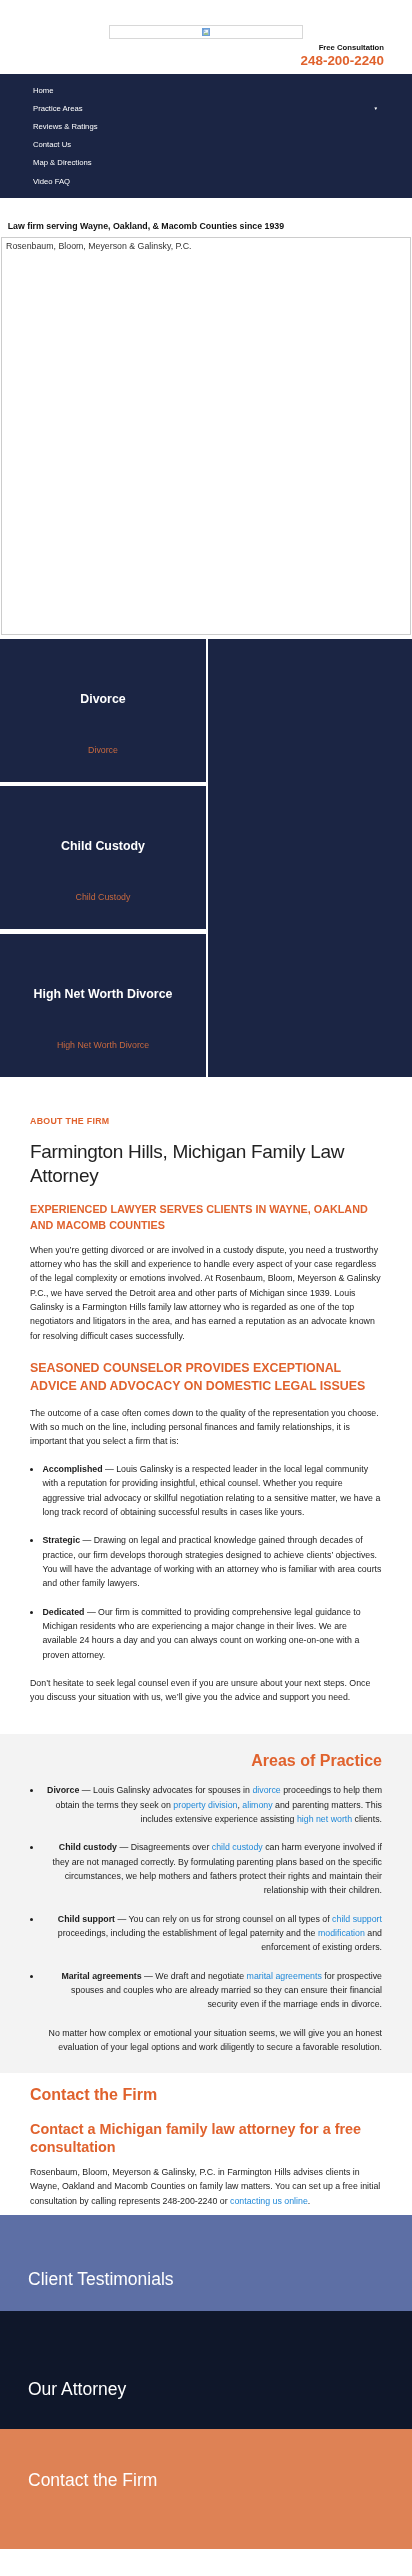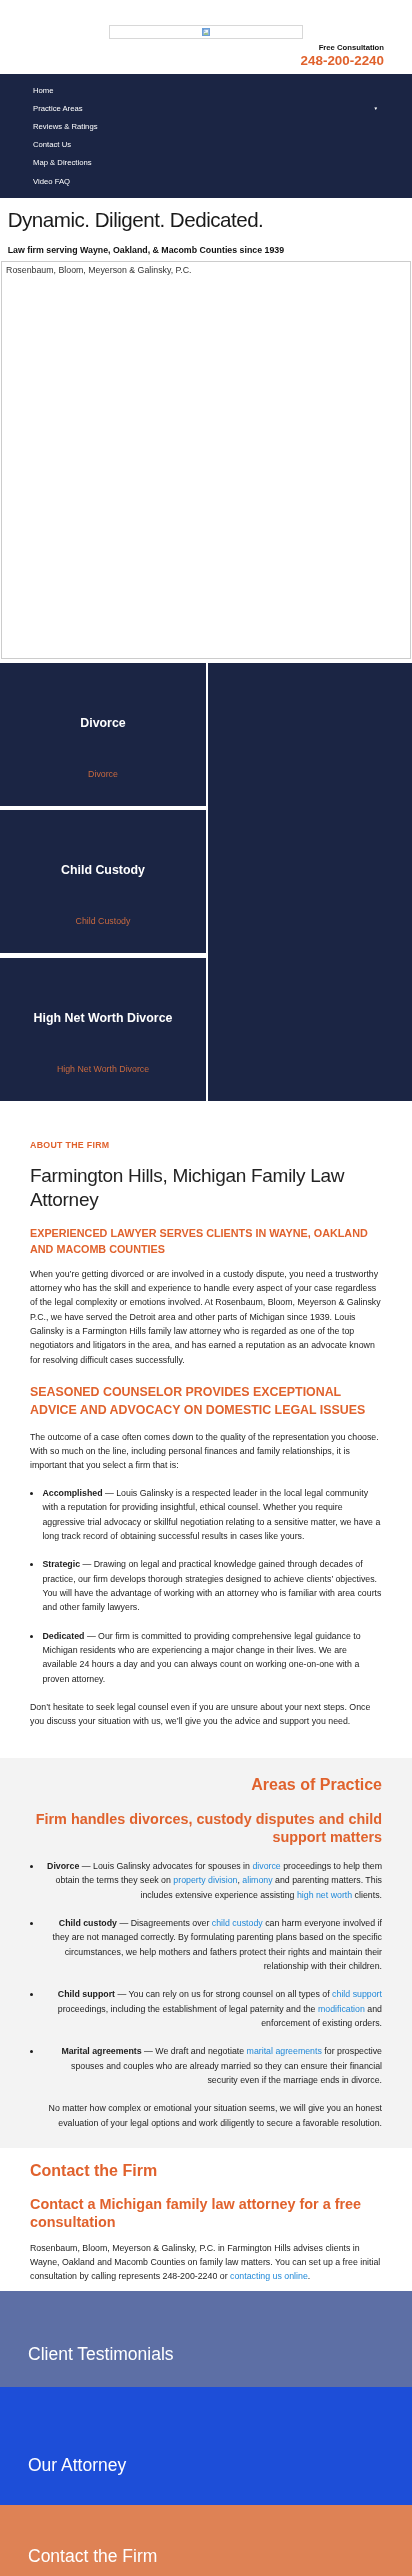--- a/index.html
+++ b/index.html
@@ -73,21 +73,21 @@
   .areas { background: #f3f3f3; margin-top: 29px; padding: 18.5px 30px 18.5px; text-align: right; }
   .section-title { color: #e0622d; font-size: 16px; font-weight: bold; margin: 0; }
   .areas-sub { color: #e0622d; font-size: 14.4px; line-height: 1.25; font-weight: bold; margin: 15.5px 0 0; }
 
   
   .contact-section { padding: 13.4px 30px 0; }
 
   
   .bar-testimonials { background: #5d6fa5; margin-top: 7.2px; padding: 13.4px 28px 21.6px; }
   .bar-title { color: #fff; font-size: 17.5px; font-weight: 400; margin-top: 40px; }
-  .bar-attorney { background: #1d4ed8; padding: 28px 28px 29px; }
+  .bar-attorney { background: #0f172a; padding: 28px 28px 29px; }
 
   
   .form-section { background: #de8255; padding: 41px 28px 33px; }
   .form-title { color: #fff; font-size: 17.5px; font-weight: 400; margin: 0 0 25px; }
 </style>
 </head>
 <body>
 
 <div class="header">
   <div class="logo-box">
@@ -121,21 +121,20 @@
     </div>
   <div class="nav-item">
       <span>Map &amp; Directions</span>
     </div>
   <div class="nav-item">
       <span>Video FAQ</span>
     </div>
 </nav>
 
 <div class="hero-text">
-  <h1 class="hero-title">Dynamic. Diligent. Dedicated.</h1>
   <div class="hero-sub">Law firm serving Wayne, Oakland, &amp; Macomb Counties since 1939</div>
 </div>
 <div class="hero-image">Rosenbaum, Bloom, Meyerson &amp; Galinsky, P.C.</div>
 
 <div class="tiles">
   <div class="tiles-left">
     <div class="tile">
       <div class="tile-h">Divorce</div>
       <a class="tile-link">Divorce</a>
     </div>
@@ -161,21 +160,20 @@
   <ul class="bullets">
     <li><b>Accomplished</b><span> — Louis Galinsky is a respected leader in the local legal community with a reputation for providing insightful, ethical counsel. Whether you require aggressive trial advocacy or skillful negotiation relating to a sensitive matter, we have a long track record of obtaining successful results in cases like yours.</span></li>
     <li><b>Strategic</b><span> — Drawing on legal and practical knowledge gained through decades of practice, our firm develops thorough strategies designed to achieve clients’ objectives. You will have the advantage of working with an attorney who is familiar with area courts and other family lawyers.</span></li>
     <li><b>Dedicated</b><span> — Our firm is committed to providing comprehensive legal guidance to Michigan residents who are experiencing a major change in their lives. We are available 24 hours a day and you can always count on working one-on-one with a proven attorney.</span></li>
   </ul>
   <p class="body-p">Don’t hesitate to seek legal counsel even if you are unsure about your next steps. Once you discuss your situation with us, we’ll give you the advice and support you need.</p>
 </div>
 
 <div class="areas">
   <h2 class="section-title">Areas of Practice</h2>
-  <h3 class="areas-sub">Firm handles divorces, custody disputes and child support matters</h3>
   <ul class="bullets">
     <li><b>Divorce</b><span> — Louis Galinsky advocates for spouses in </span><a class="blue">divorce</a><span> proceedings to help them obtain the terms they seek on </span><a class="blue">property division</a><span>, </span><a class="blue">alimony</a><span> and parenting matters. This includes extensive experience assisting </span><a class="blue">high net worth</a><span> clients.</span></li>
     <li><b>Child custody</b><span> — Disagreements over </span><a class="blue">child custody</a><span> can harm everyone involved if they are not managed correctly. By formulating parenting plans based on the specific circumstances, we help mothers and fathers protect their rights and maintain their relationship with their children.</span></li>
     <li><b>Child support</b><span> — You can rely on us for strong counsel on all types of </span><a class="blue">child support</a><span> proceedings, including the establishment of legal paternity and the </span><a class="blue">modification</a><span> and enforcement of existing orders.</span></li>
     <li><b>Marital agreements</b><span> — We draft and negotiate </span><a class="blue">marital agreements</a><span> for prospective spouses and couples who are already married so they can ensure their financial security even if the marriage ends in divorce.</span></li>
   </ul>
   <p class="body-p">No matter how complex or emotional your situation seems, we will give you an honest evaluation of your legal options and work diligently to secure a favorable resolution.</p>
 </div>
 
 <div class="contact-section">

